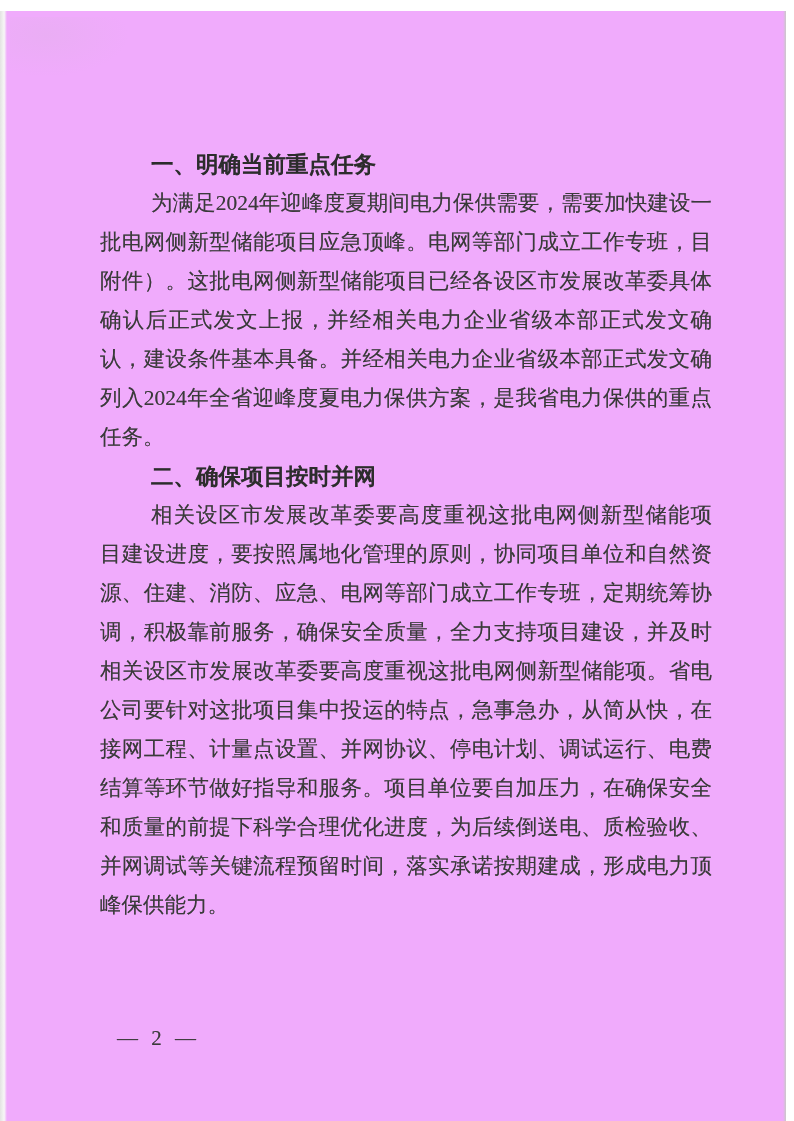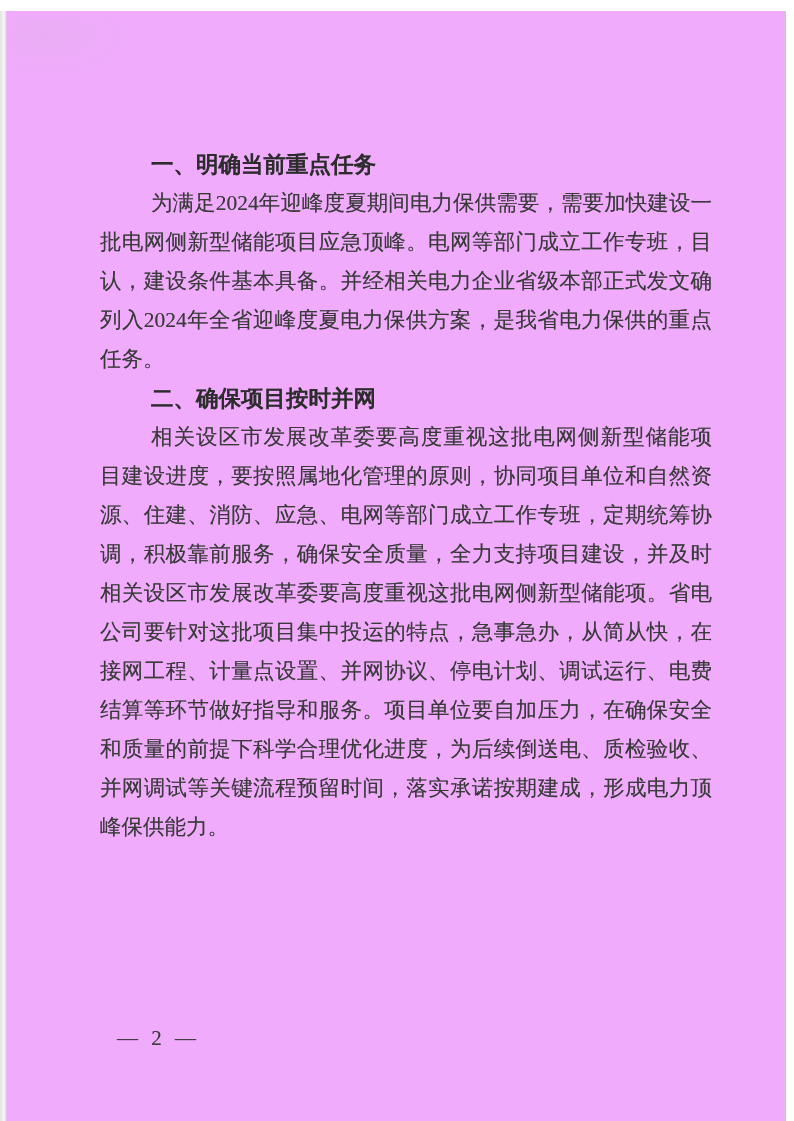--- a/index.html
+++ b/index.html
@@ -105,21 +105,23 @@
   <div class="text-column">
 
       <div class="doc-line line-heading">一、明确当前重点任务</div>
 
       <div class="doc-line line-indent">为满足2024年迎峰度夏期间电力保供需要，需要加快建设一</div>
 
       <div class="doc-line line-full">批电网侧新型储能项目应急顶峰。电网等部门成立工作专班，目前</div>
 
 
 
+      <div class="doc-line line-full">附件）。这批电网侧新型储能项目已经各设区市发展改革委具体</div>
 
+      <div class="doc-line line-full">确认后正式发文上报，并经相关电力企业省级本部正式发文确</div>
 
       <div class="doc-line line-full">认，建设条件基本具备。并经相关电力企业省级本部正式发文确</div>
 
       <div class="doc-line line-full">列入2024年全省迎峰度夏电力保供方案，是我省电力保供的重点</div>
 
       <div class="doc-line line-end">任务。</div>
 
       <div class="doc-line line-heading">二、确保项目按时并网</div>
 
       <div class="doc-line line-indent">相关设区市发展改革委要高度重视这批电网侧新型储能项</div>

